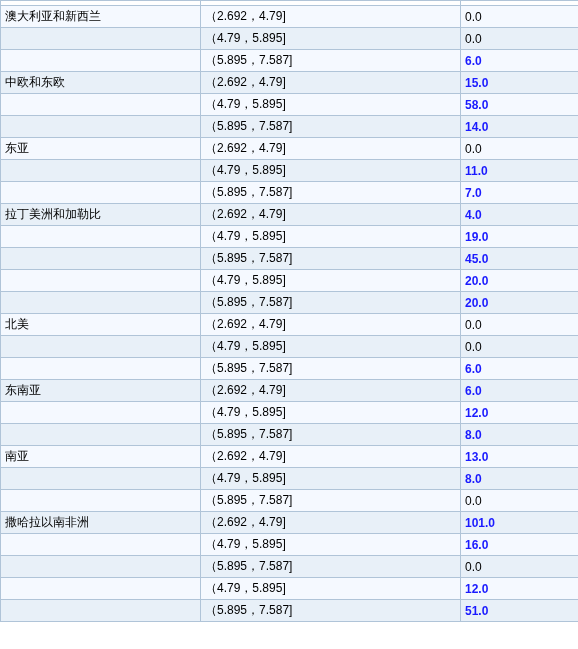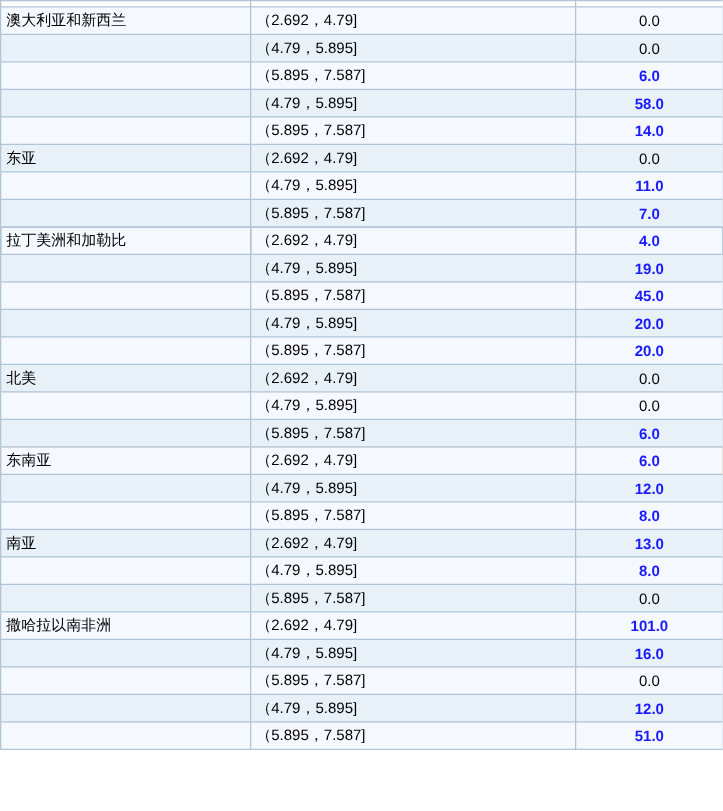--- a/index.html
+++ b/index.html
@@ -48,21 +48,21 @@
       color: #000;
       background: #fff;
     }
     tbody tr:nth-child(even) td {
       background: #e8f0f8;
     }
     tbody tr:nth-child(odd) td {
       background: #f5f9ff;
     }
     td.score-val {
-      text-align: center;
+      text-align: left;
       color: #1a1aff;
       font-weight: bold;
     }
     td.score-val.black {
       color: #000;
       font-weight: normal;
     }
   </style>
 </head>
 <body>
@@ -91,20 +91,25 @@
           <td></td>
           <td>（4.79，5.895]</td>
           <td class="score-val black">0.0</td>
         </tr>
         <tr style="background-color: rgb(245, 249, 255);">
           <td></td>
           <td>（5.895，7.587]</td>
           <td class="score-val">6.0</td>
         </tr>
         <tr style="background-color: rgb(232, 240, 248);">
+          <td>中欧和东欧</td>
+          <td>（2.692，4.79]</td>
+          <td class="score-val">15.0</td>
+        </tr>
+        <tr style="background-color: rgb(232, 240, 248);">
           <td></td>
           <td>（4.79，5.895]</td>
           <td class="score-val">58.0</td>
         </tr>
         <tr style="background-color: rgb(232, 240, 248);">
           <td></td>
           <td>（5.895，7.587]</td>
           <td class="score-val">14.0</td>
         </tr>
         <tr style="background-color: rgb(245, 249, 255);">

